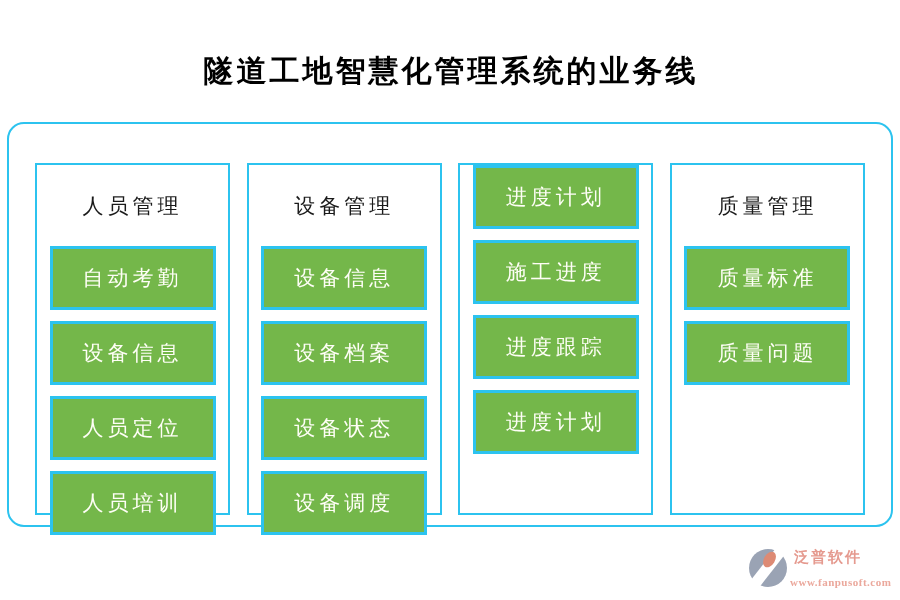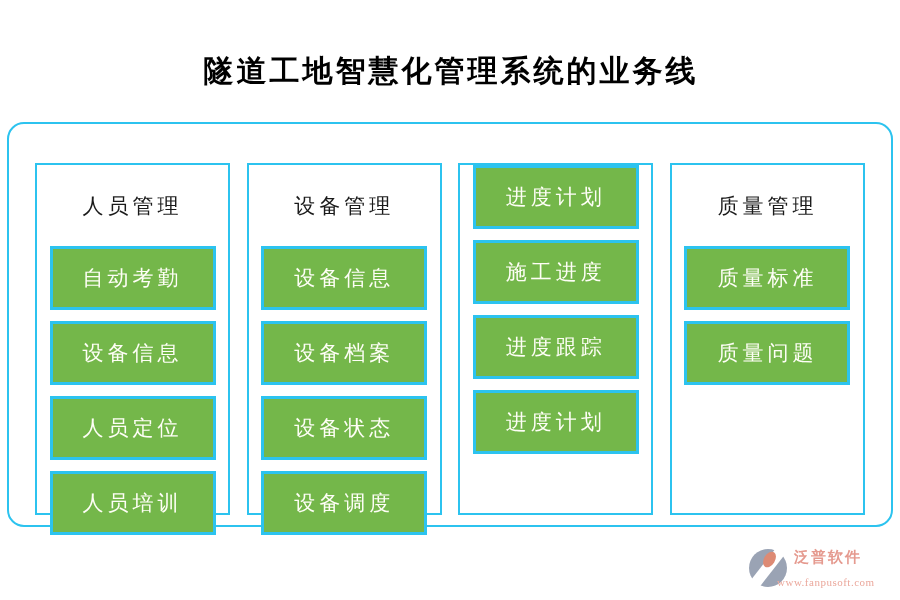--- a/index.html
+++ b/index.html
@@ -101,23 +101,23 @@
     position: absolute;
     left: 46px; top: 2px;
     font-size: 15px;
     font-weight: bold;
     letter-spacing: 2px;
     color: var(--logo-salmon);
     white-space: nowrap;
   }
   .brand-url {
     position: absolute;
-    left: 29px; top: 30px;
+    left: 42px; top: 30px;
     font-size: 11px;
-    font-weight: normal;
+    font-weight: bold;
     color: var(--logo-url);
     white-space: nowrap;
     letter-spacing: 0.5px;
   }
 </style>
 </head>
 <body>
 
 <div class="page">
 

